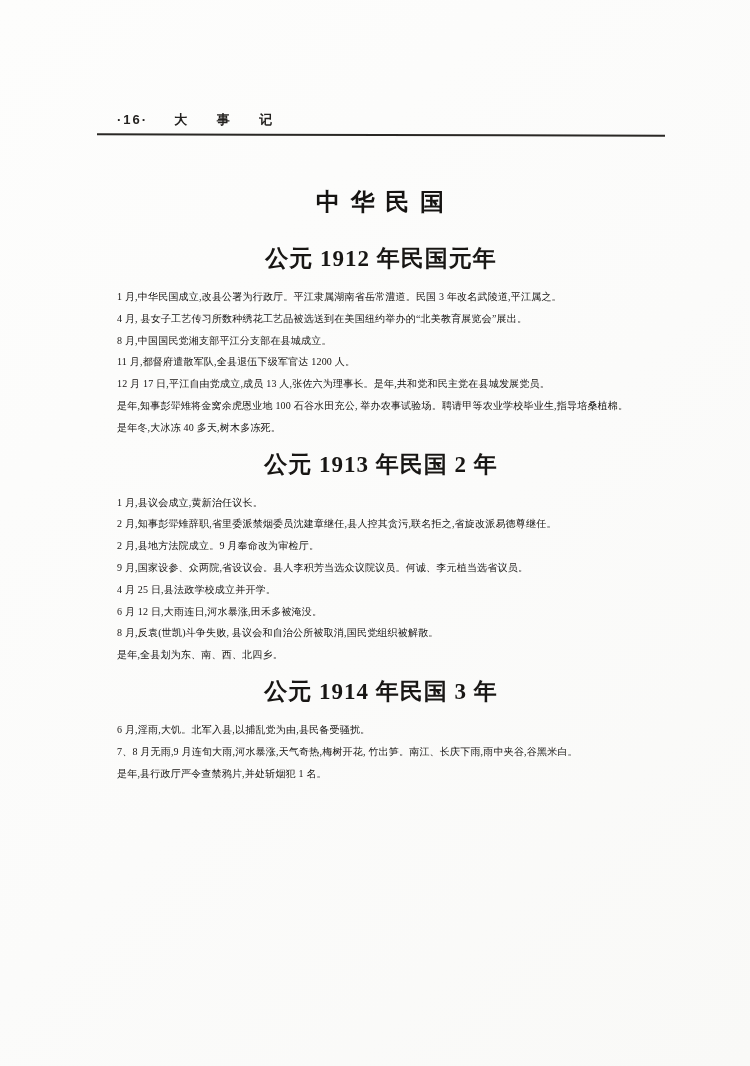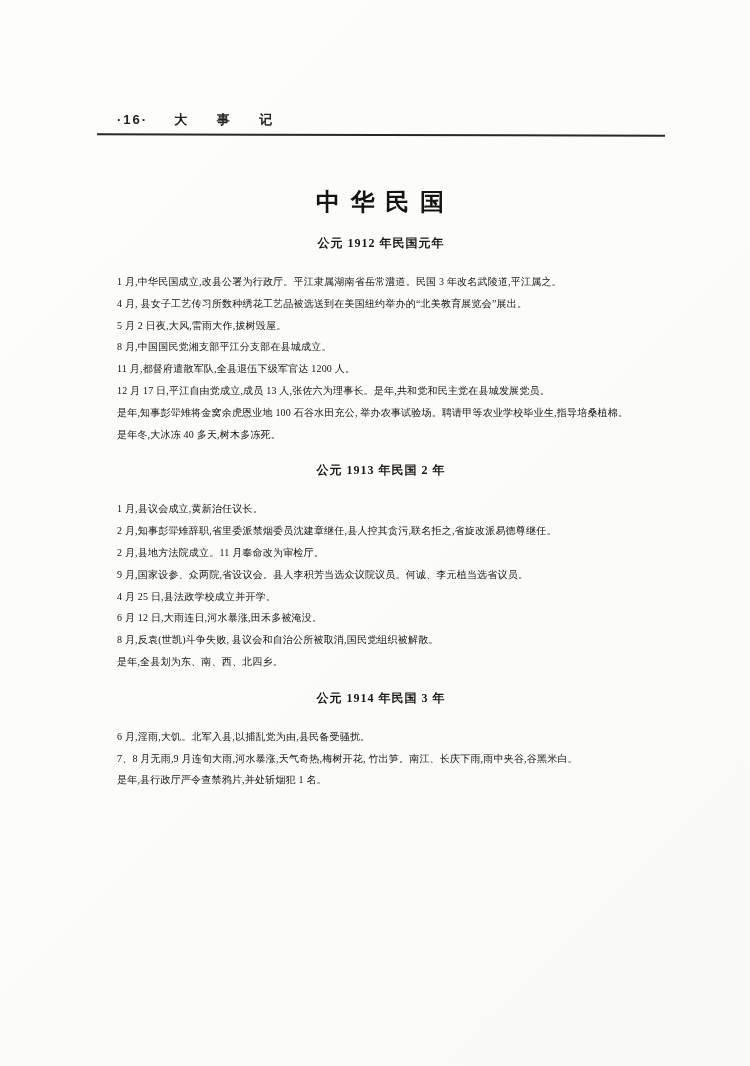--- a/index.html
+++ b/index.html
@@ -54,24 +54,24 @@
     text-align: center;
     font-family: "Liberation Sans", "DejaVu Sans", sans-serif;
     font-weight: bold;
     font-size: 24px;
     line-height: 26px;
     letter-spacing: 2px;
     color: #161412;
   }
   
   .section-heading {
-    margin: 18px 0 17px 0;
+    margin: 33px 0 17px 0;
     text-align: center;
     font-weight: bold;
-    font-size: 12px;
+    font-size: 23px;
     line-height: 21px;
     letter-spacing: 1px;
     color: #181614;
   }
   .section + .section .section-heading {
     margin-top: 15px;
   }
   .body-para {
     margin: 0;
     font-size: 10px;
@@ -93,33 +93,32 @@
       <span class="chapter-title">大 事 记</span>
     </div>
     <hr class="header-rule">
 
     <h1 class="doc-title">中  华  民  国</h1>
 
     <div class="section">
       <h2 class="section-heading">公元 1912 年民国元年</h2>
       <p class="body-para">1 月,中华民国成立,改县公署为行政厅。平江隶属湖南省岳常澧道。民国 3 年改名武陵道,平江属之。</p>
       <p class="body-para">4 月, 县女子工艺传习所数种绣花工艺品被选送到在美国纽约举办的“北美教育展览会”展出。</p>
-      <p class="body-para">5 月 2 日夜,大风,雷雨大作,拔树毁屋。</p>
       <p class="body-para">8 月,中国国民党湘支部平江分支部在县城成立。</p>
       <p class="body-para">11 月,都督府遣散军队,全县退伍下级军官达 1200 人。</p>
       <p class="body-para">12 月 17 日,平江自由党成立,成员 13 人,张佐六为理事长。是年,共和党和民主党在县城发展党员。</p>
       <p class="body-para">是年,知事彭斝雉将金窝余虎恩业地 100 石谷水田充公, 举办农事试验场。聘请甲等农业学校毕业生,指导培桑植棉。</p>
       <p class="body-para">是年冬,大冰冻 40 多天,树木多冻死。</p>
     </div>
 
     <div class="section">
       <h2 class="section-heading">公元 1913 年民国 2 年</h2>
       <p class="body-para">1 月,县议会成立,黄新治任议长。</p>
       <p class="body-para">2 月,知事彭斝雉辞职,省里委派禁烟委员沈建章继任,县人控其贪污,联名拒之,省旋改派易德尊继任。</p>
-      <p class="body-para">2 月,县地方法院成立。11 月奉命改为审检厅。</p>
+      <p class="body-para">2 月,县地方法院成立。9 月奉命改为审检厅。</p>
       <p class="body-para">9 月,国家设参、众两院,省设议会。县人李积芳当选众议院议员。何诚、李元植当选省议员。</p>
       <p class="body-para">4 月 25 日,县法政学校成立并开学。</p>
       <p class="body-para">6 月 12 日,大雨连日,河水暴涨,田禾多被淹没。</p>
       <p class="body-para">8 月,反袁(世凯)斗争失败, 县议会和自治公所被取消,国民党组织被解散。</p>
       <p class="body-para">是年,全县划为东、南、西、北四乡。</p>
     </div>
 
     <div class="section">
       <h2 class="section-heading">公元 1914 年民国 3 年</h2>
       <p class="body-para">6 月,淫雨,大饥。北军入县,以捕乱党为由,县民备受骚扰。</p>

